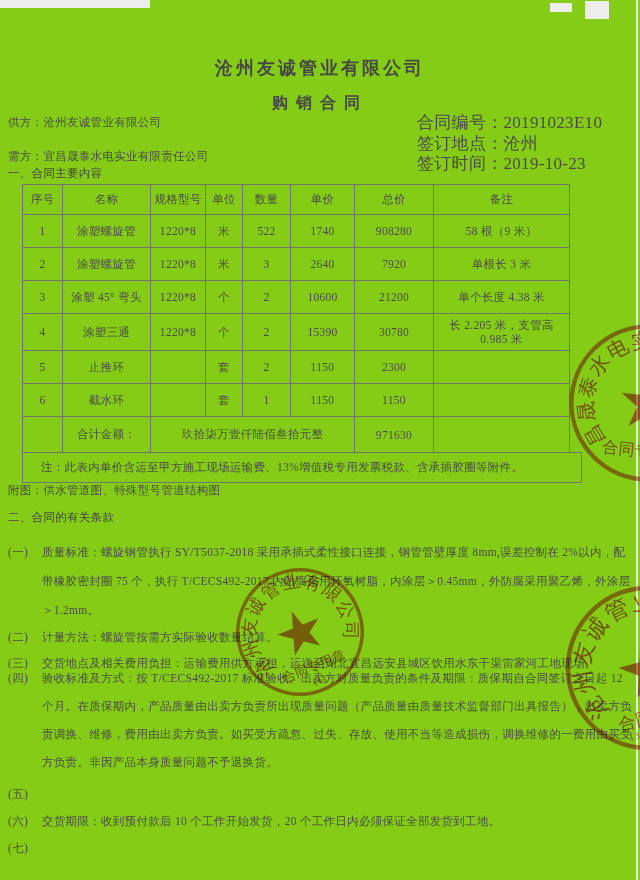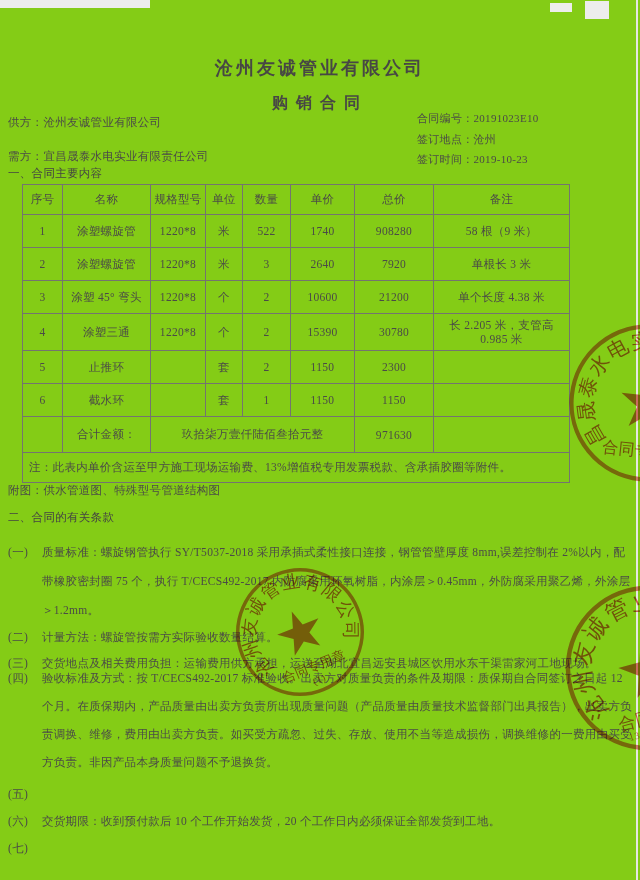--- a/index.html
+++ b/index.html
@@ -7,33 +7,33 @@
     position:relative;width:640px;height:880px;overflow:hidden;
     background:#84cc16;color:#4b4b47;
     font-family:"Liberation Serif","DejaVu Serif",serif;
     font-size:11.5px;letter-spacing:.3px;
   }
   .abs{position:absolute;}
   .center{width:100%;text-align:center;}
   .company-title{top:56px;font-size:18px;letter-spacing:3px;color:#474744;font-weight:600;}
   .doc-title{top:93px;font-size:16px;letter-spacing:8px;color:#474744;font-weight:600;}
   .party-line{left:8px;font-size:11.5px;}
-  .meta-line{left:417px;font-size:11px;}
+  .meta-line{left:417px;font-size:17px;}
   .sec-heading{left:8px;font-size:11.5px;color:#454542;}
   
   .items{position:absolute;left:22px;top:184px;width:548px;border-collapse:collapse;
          table-layout:fixed;color:#4b4b47;}
   .items th,.items td{border:1px solid #74746f;font-weight:normal;text-align:center;
          font-size:11.5px;padding:0 2px;overflow:hidden;}
   .items thead tr{height:30px;}
   .items tr{height:33px;}
   .items tr.tall{height:37px;line-height:14px;}
   .items tr.total-row{height:36px;}
   .note-box{left:22px;top:452px;width:540px;height:29px;border:1px solid #74746f;
-            line-height:29px;padding-left:6px;font-size:11.5px;}
+            line-height:29px;padding-left:18px;font-size:11.5px;}
   .attachment{left:8px;top:483px;}
   .clause{left:8px;width:625px;padding-left:34px;line-height:29px;box-sizing:border-box;}
   .clause .lbl{position:absolute;left:0;top:0;}
   .c4{line-height:28px;}
   
   .stamp{position:absolute;mix-blend-mode:multiply;opacity:.85;}
   .stamp .ring{fill:none;stroke:rgba(213,70,59,.8);stroke-width:5;}
   .stamp .arc{font-size:24px;fill:rgba(204,60,50,.92);letter-spacing:2px;
               font-family:"Liberation Serif",serif;}
   .stamp .arc-small{font-size:26px;}

